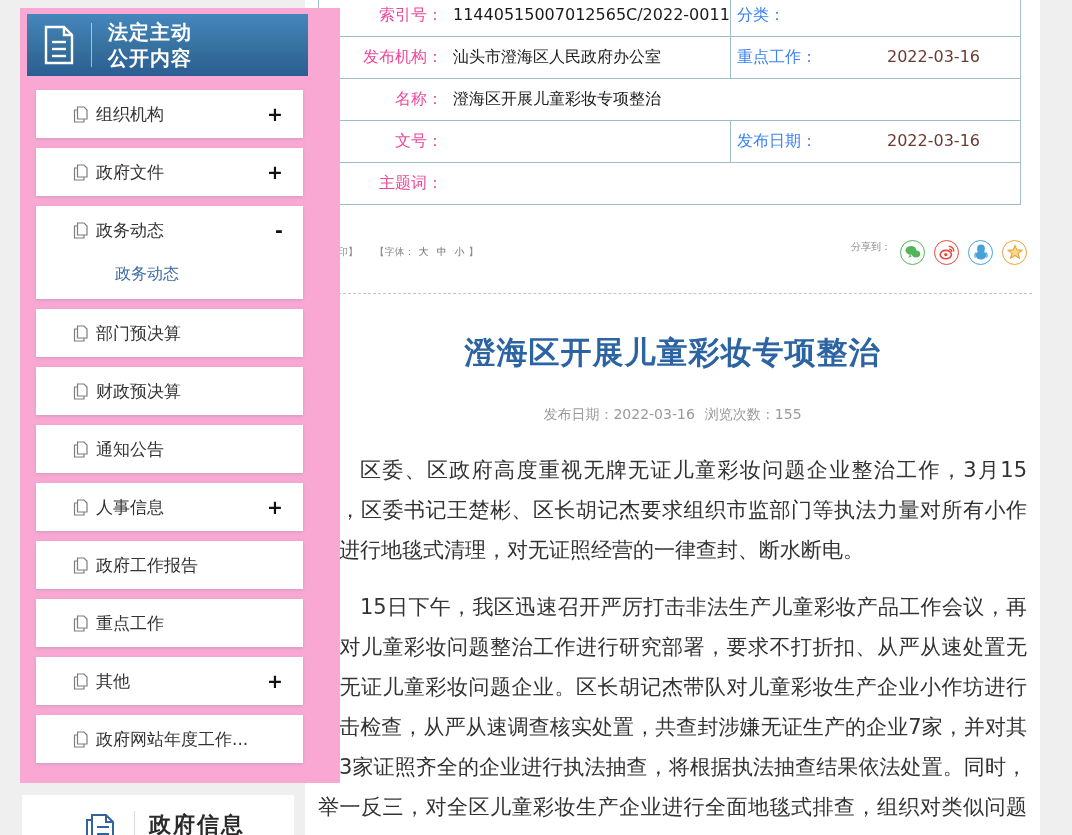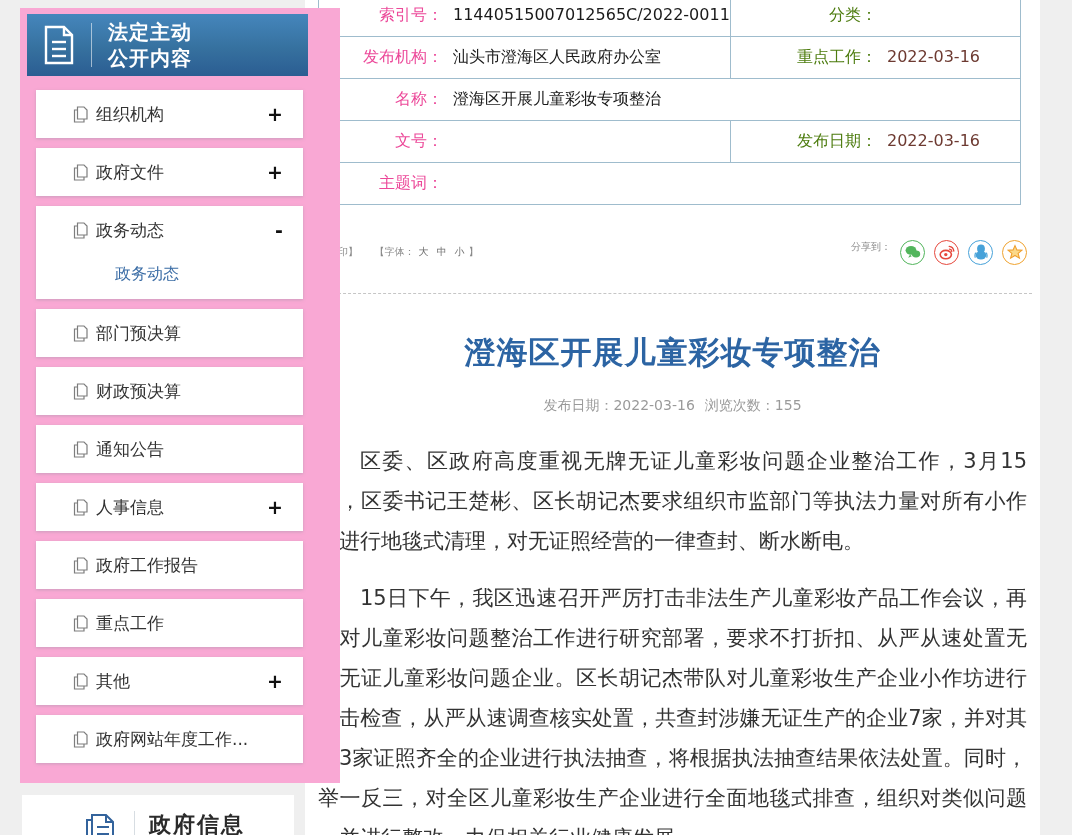--- a/index.html
+++ b/index.html
@@ -20,21 +20,21 @@
   table.doc-table {
     width:702px; margin:-6px 0 0 13px;
     border-collapse:collapse; table-layout:fixed;
     font-size:16px;
   }
   table.doc-table td {
     border:1px solid #9fbccd; height:42px; vertical-align:middle;
     background:#fff; padding:0 6px; white-space:nowrap; overflow:hidden;
   }
   .tl { display:inline-block; width:118px; text-align:right; color:#ec4899; }
-  .tl-r { display:inline-block; width:140px; text-align:right; color:#4d7c0f; }
+  .tl-r { display:inline-block; width:140px; color:#3b82f6; }
   .tv { margin-left:10px; color:#1a1a1a; }
   .tv.date { color:#6d3a31; }
 
   .toolbar {
     display:flex; align-items:center;
     margin:34px 13px 0 13px; height:26px;
     font-size:10px; color:#8a8a8a;gap:8px;
   }
   .toolbar .left-group span { cursor:default; }
   .toolbar .clickable { cursor:pointer; }
@@ -50,21 +50,21 @@
   .sc-qq     { border:1.5px solid #47a2d9; }
   .sc-qzone  { border:1.5px solid #f0a32f; }
 
   .dashed-sep { margin:28px 8px 0 13px; border-top:1px dashed #c6c6c6; height:0; }
 
   .article-title {
     margin-top:38px; text-align:center;
     font-size:31px; font-weight:bold; color:#2c64a3; letter-spacing:1px;
   }
   .article-meta {
-    margin-top:23px; text-align:center;
+    margin-top:32px; text-align:center;
     font-size:14px; color:#9a9a9a;
   }
   .article-meta .m-gap { display:inline-block; width:10px; }
 
   .article-body {
     margin:26px 13px 0 13px;
     font-size:21px; line-height:40px; color:#333;
     text-align:justify;
   }
   .article-body p { text-indent:2em; margin-bottom:17px; }

